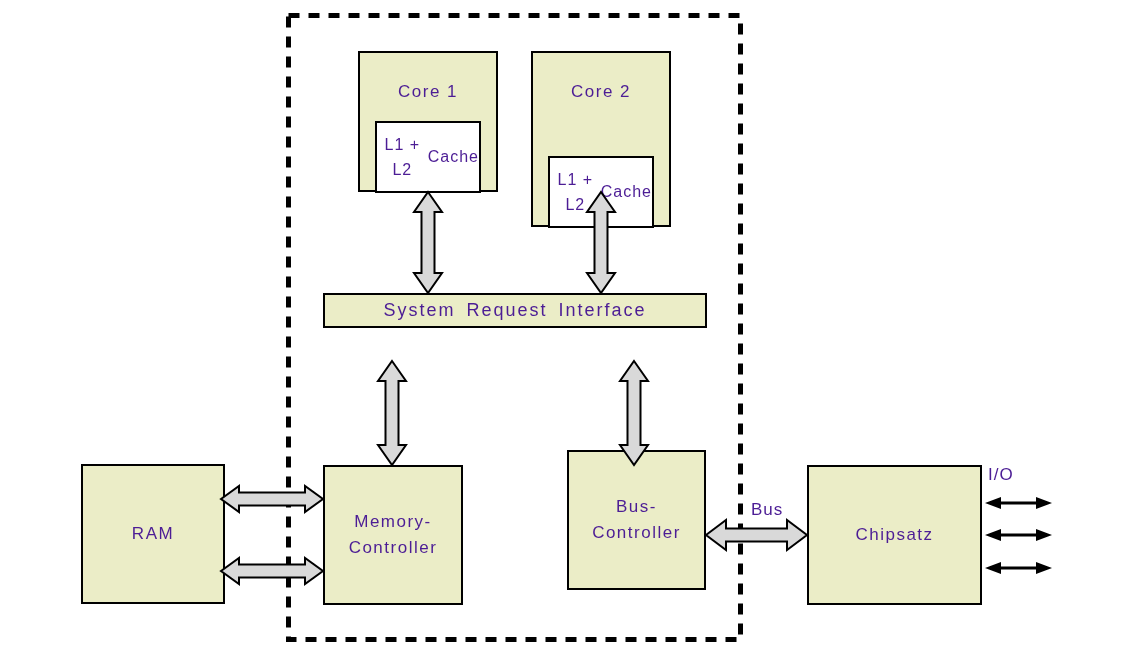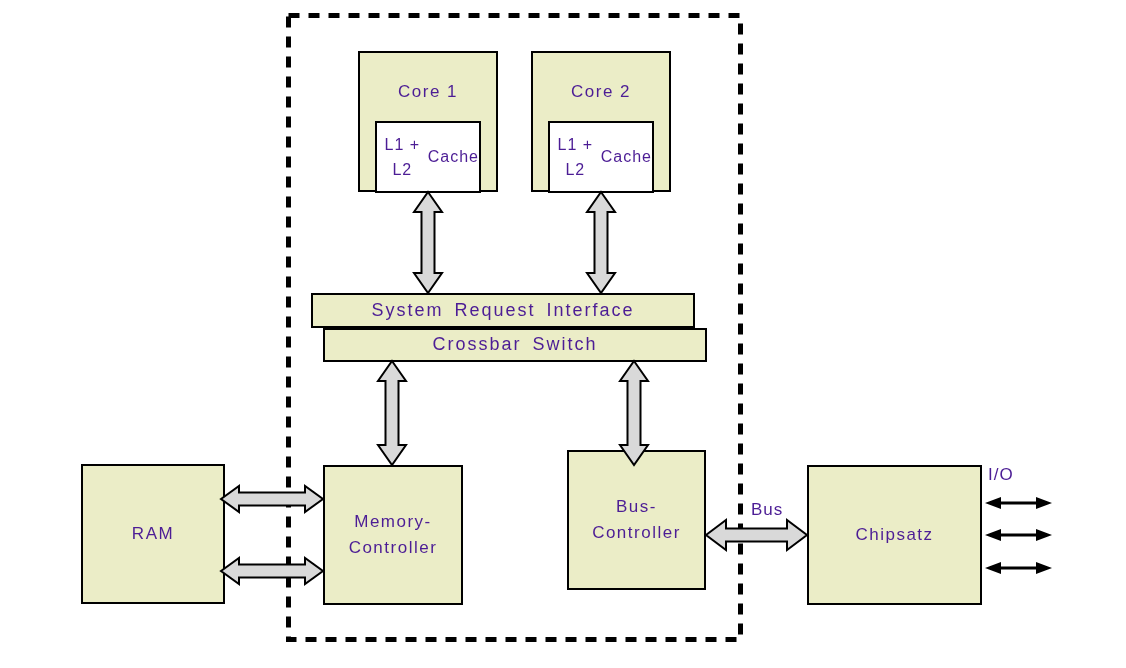--- a/index.html
+++ b/index.html
@@ -76,35 +76,32 @@
   </svg>
 
   <div class="box core" style="left:358px;top:51px;width:140px;height:141px;">
     <div class="core-title">Core 1</div>
     <div class="cache">
       <span>L1 + L2</span>
       <span>Cache</span>
     </div>
   </div>
 
-  <div class="box core" style="left:531px;top:51px;width:140px;height:141px;">
+  <div class="box core" style="left:531px;top:51px;width:140px;height:176px;">
     <div class="core-title">Core 2</div>
     <div class="cache">
       <span>L1 + L2</span>
       <span>Cache</span>
     </div>
   </div>
 
-  <div class="bar" style="left:311px;top:293px;width:384px;height:34.5px;">
+  <div class="bar" style="left:323px;top:293px;width:384px;height:34.5px;">
     <span>System Request Interface</span>
   </div>
 
-  <div class="bar" style="left:323px;top:327.5px;width:384px;height:34.5px;">
-    <span>Crossbar Switch</span>
-  </div>
 
   <div class="box" style="left:81px;top:464px;width:144px;height:140px;">
     <span>RAM</span>
   </div>
 
   <div class="box two-line" style="left:323px;top:465px;width:140px;height:140px;">
     <span>Memory-</span>
     <span>Controller</span>
   </div>
 

